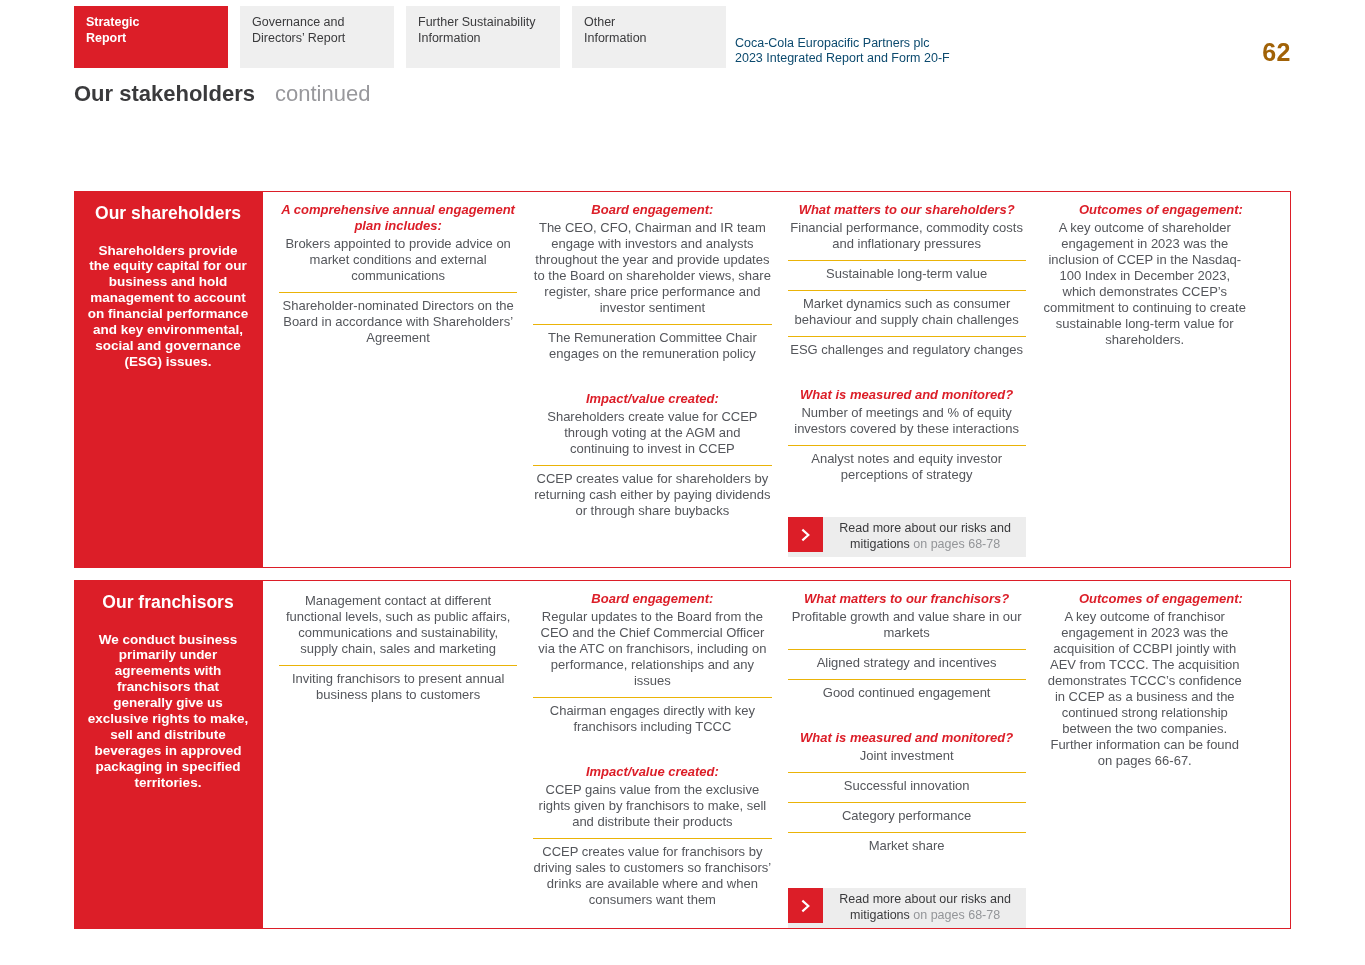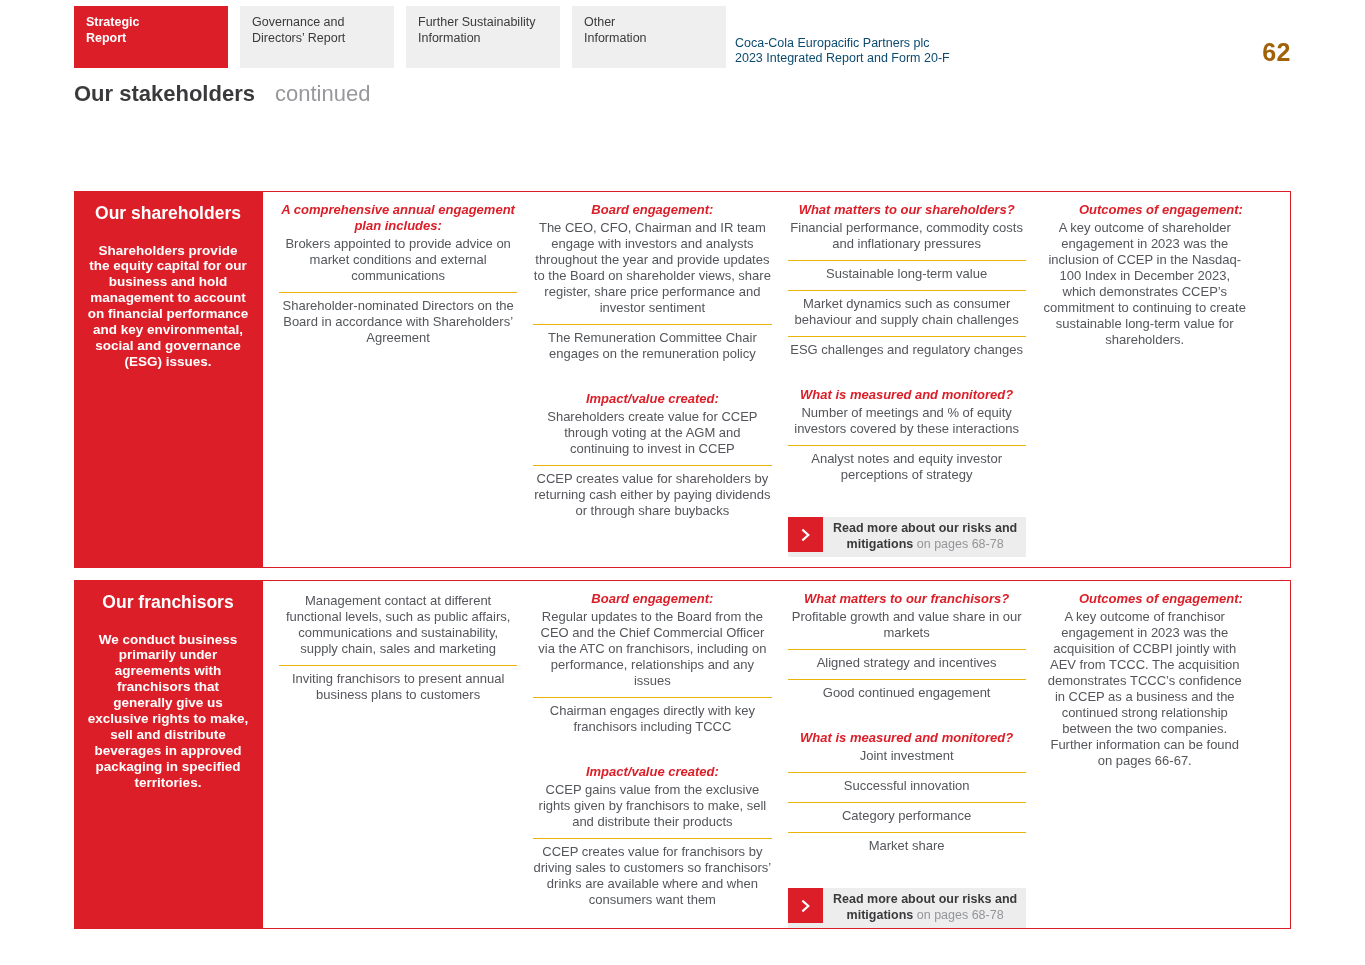--- a/index.html
+++ b/index.html
@@ -80,21 +80,21 @@
     flex:0 0 35px; height:35px;
     background:#dc1e28;
     display:flex; align-items:center; justify-content:center;
   }
   .rm-ico svg { width:16px; height:16px; display:block; }
   .rm-text {
     padding:4px 8px 4px 10px;
     font-size:12.5px; line-height:1.26;
     color:#939598;
   }
-  .rm-text strong { color:#3a3a3c; font-weight:bold; }
+  .rm-text strong { color:#3a3a3c; font-weight:normal; }
 </style>
 </head>
 <body>
 
 <div class="page">
 
   <header class="top">
     <nav class="tabs">
       <div class="tab active">
         <span class="tl">Strategic</span>

